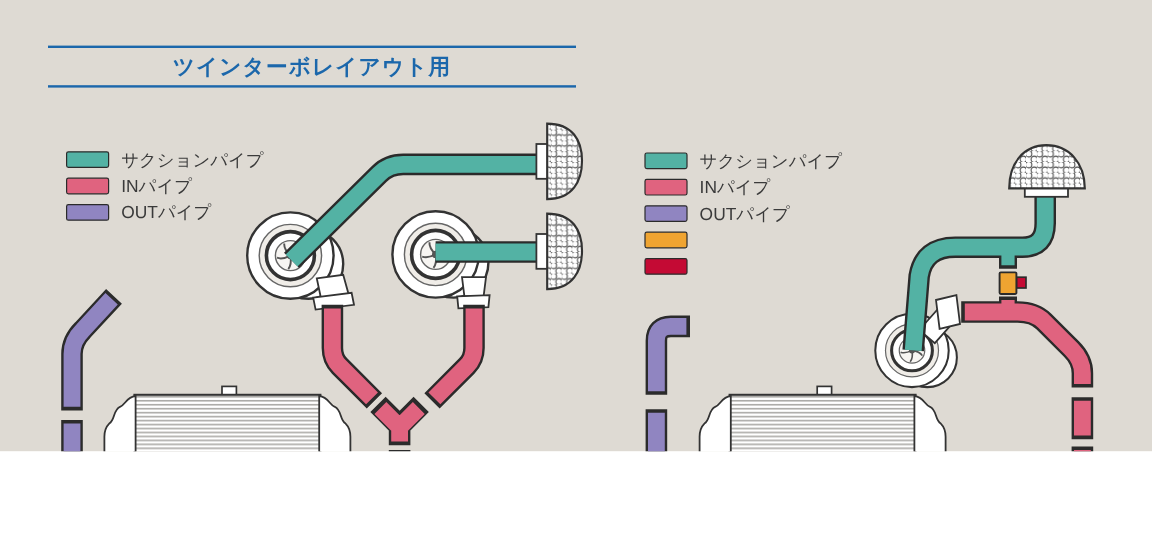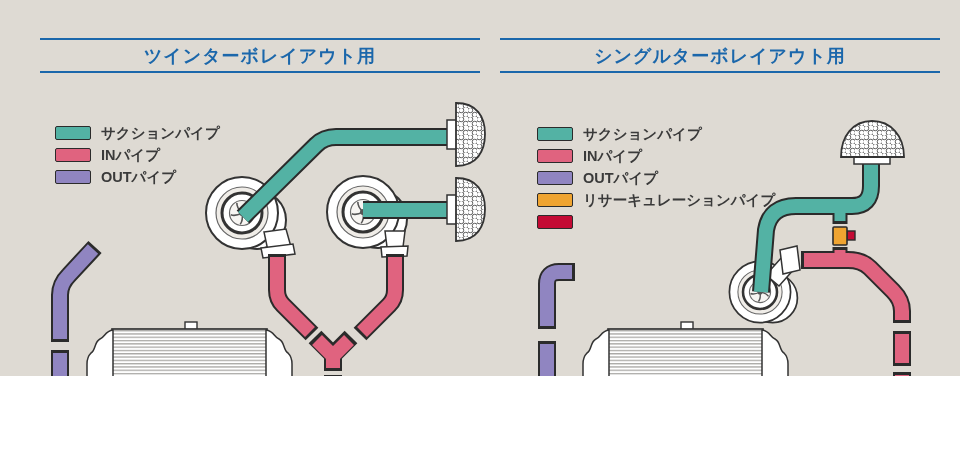--- a/index.html
+++ b/index.html
@@ -13,21 +13,21 @@
   .titlebar.left{left:40px;width:440px;}
   .titlebar.right{left:500px;width:440px;}
   .titlebar span{font-size:18px;font-weight:700;color:var(--c-title_blue,#1b67ab);letter-spacing:1px;}
 
   
   .legend{position:absolute;}
   .legend.left{left:55px;top:122px;}
   .legend.right{left:537px;top:123px;}
   .lrow{display:flex;align-items:center;height:22px;}
   .sw{width:34px;height:12px;border:1.7px solid #2b2b2b;border-radius:2px;margin-right:10px;flex:0 0 auto;}
-  .lbl{font-size:14.5px;font-weight:700;color:#3a3a3a;white-space:nowrap;}
+  .lbl{font-size:14.5px;font-weight:400;color:#3a3a3a;white-space:nowrap;}
 
   
   .pO{fill:none;stroke:var(--c-outline,#2b2b2b);stroke-width:18;stroke-linejoin:round;stroke-linecap:butt;}
   .pC{fill:none;stroke-width:14;stroke-linejoin:round;stroke-linecap:butt;}
   .tO{stroke-width:15;}
   .tC{stroke-width:11;}
   .teal{stroke:var(--c-suction_pipe,#53b2a4);}
   .pink{stroke:var(--c-in_pipe,#e0637f);}
   .purple{stroke:var(--c-out_pipe,#9085c1);}
   .part{fill:#fff;stroke:#333;}
@@ -169,23 +169,20 @@
       <g>
         <rect x="854" y="156" width="36" height="8" class="part" stroke-width="1.5"></rect>
         <path d="M 841,157 C 841,136 853,121 872,121 C 891,121 904,136 904,157 Z" fill="url(#mesh)" stroke="#333" stroke-width="1.8"></path>
       </g>
     </g>
   </svg>
 
   <div class="titlebar left">
     <span>ツインターボレイアウト用</span>
   </div>
-  <div class="titlebar right">
-    <span>シングルターボレイアウト用</span>
-  </div>
 
   <div class="legend left">
     <div class="lrow">
       <span class="sw" style="background: rgb(83, 178, 164);"></span>
       <span class="lbl">サクションパイプ</span>
     </div>
     <div class="lrow">
       <span class="sw" style="background: rgb(224, 99, 127);"></span>
       <span class="lbl">INパイプ</span>
     </div>
@@ -203,20 +200,19 @@
     <div class="lrow">
       <span class="sw" style="background: rgb(224, 99, 127);"></span>
       <span class="lbl">INパイプ</span>
     </div>
     <div class="lrow">
       <span class="sw" style="background: rgb(144, 133, 193);"></span>
       <span class="lbl">OUTパイプ</span>
     </div>
     <div class="lrow">
       <span class="sw" style="background: rgb(239, 164, 49);"></span>
-      <span class="lbl">リサーキュレーションパイプ</span>
     </div>
     <div class="lrow">
       <span class="sw" style="background: rgb(196, 10, 52);"></span>
     </div>
   </div>
 
 </div>
 
 </body></html>

